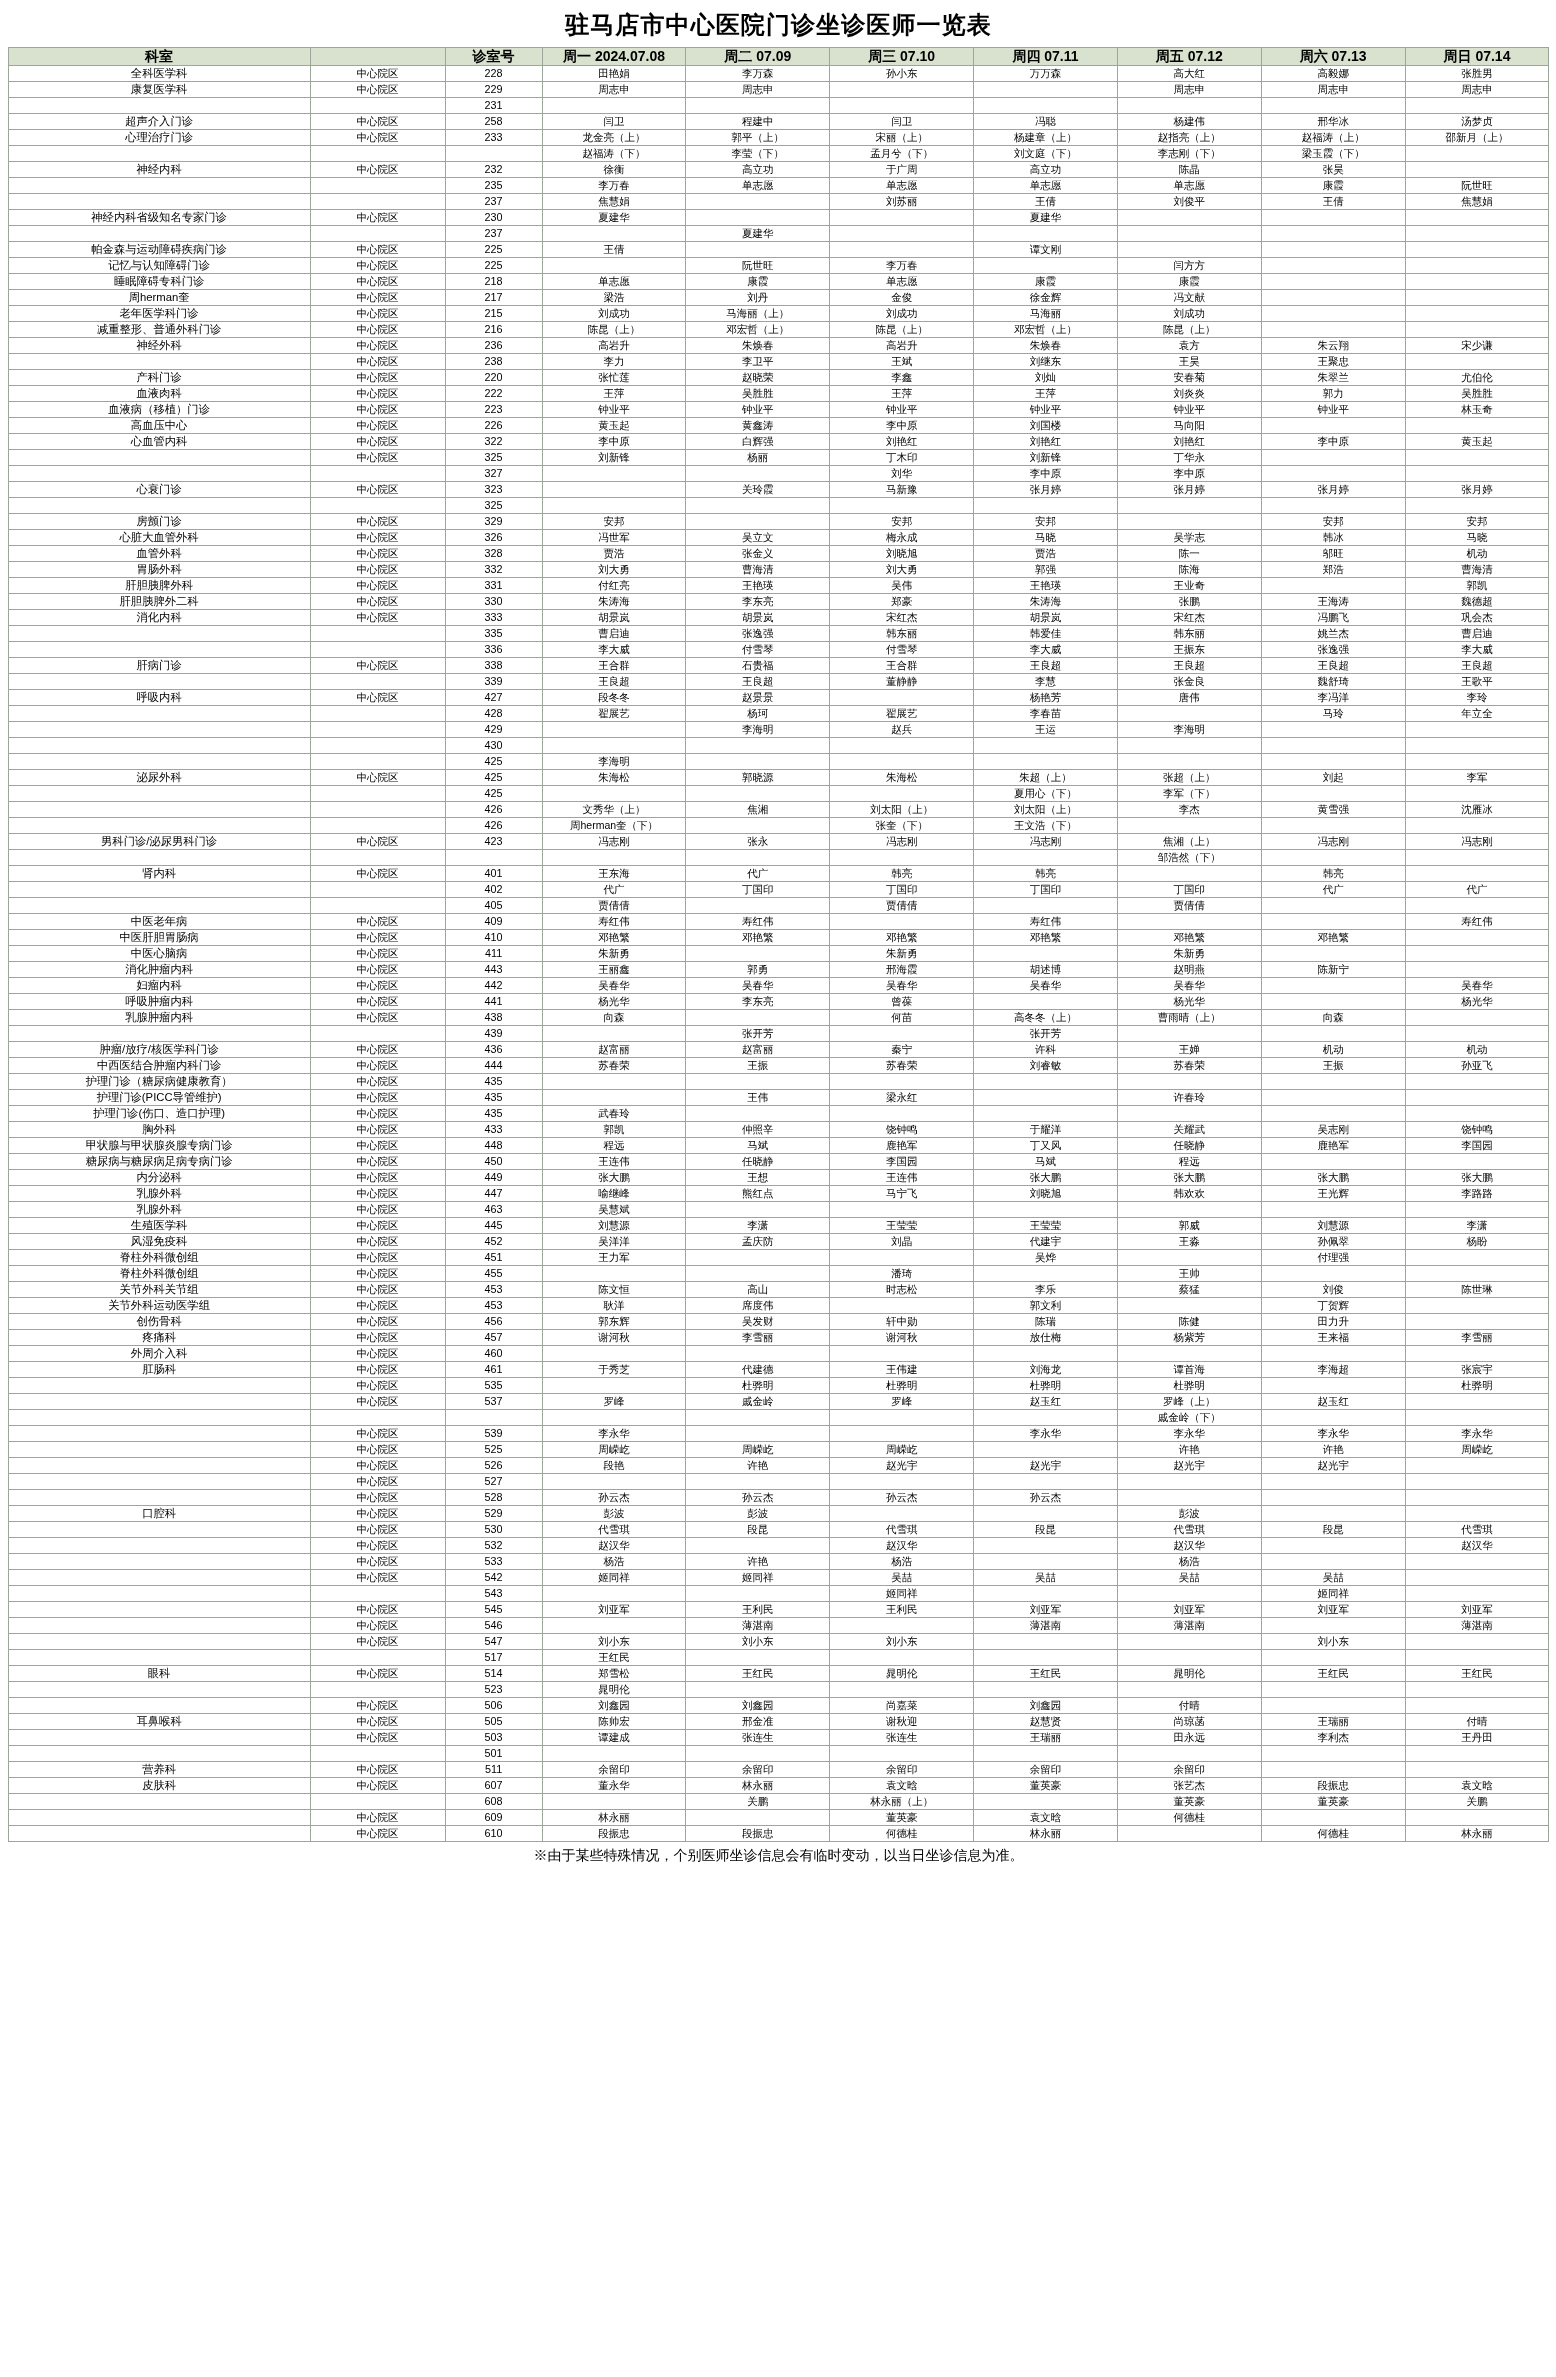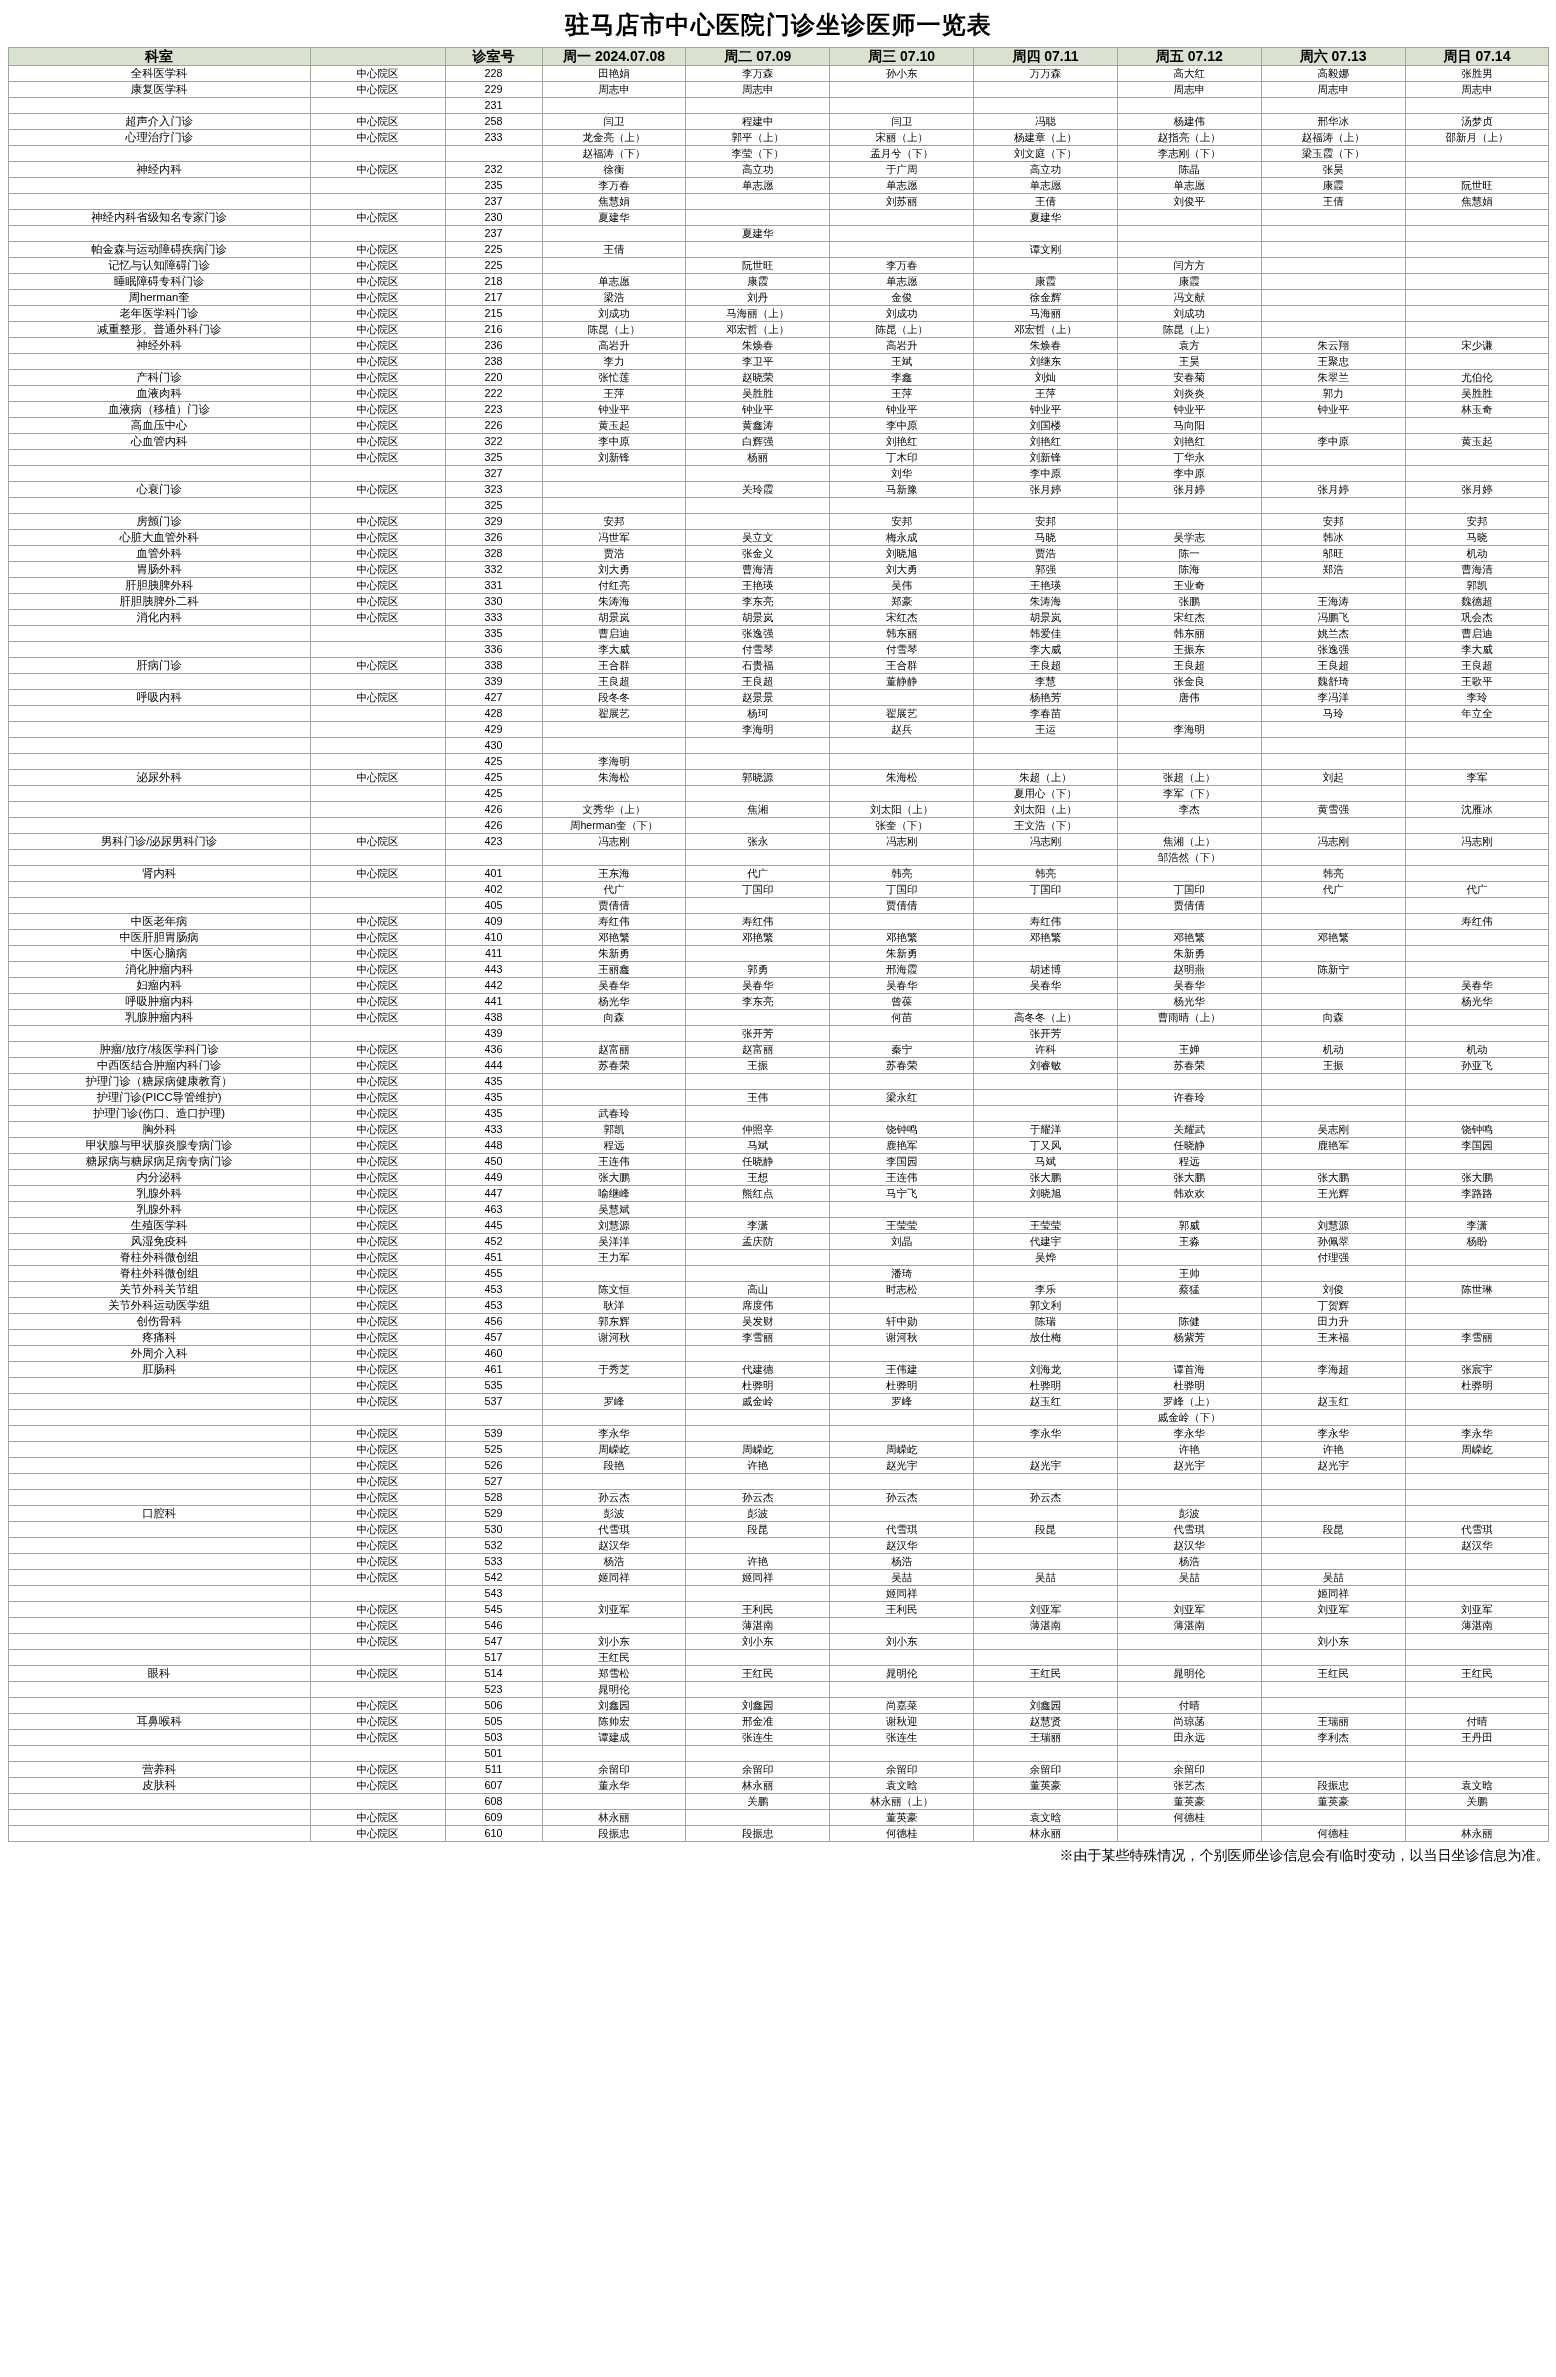--- a/index.html
+++ b/index.html
@@ -9,21 +9,21 @@
   table{border-collapse:collapse;width:100%;table-layout:fixed;}
   td,th{border:0.5px solid #9aa79a;font-size:10.5px;line-height:1.05;padding:0.5px 1.1px;text-align:center;vertical-align:middle;height:14px;overflow:hidden;white-space:nowrap;}
   thead th{background:#d9e2cf;font-weight:bold;font-size:14px;height:16px;}
   .col0{width:302px;}
   .col1{width:135px;}
   .col2{width:97px;}
   .dcol{width:auto;}
   td.dept{font-size:11.3px;}
   td.num{font-size:10.8px;}
   td.cell{text-align:center;}
-  .footer{text-align:right;font-size:14px;margin-top:5.4px;font-family:"DejaVu Serif","Liberation Serif",serif;}
+  .footer{text-align:center;font-size:14px;margin-top:5.4px;font-family:"DejaVu Serif","Liberation Serif",serif;}
 </style>
 </head>
 <body>
 
 <div id="page">
   <div class="title">驻马店市中心医院门诊坐诊医师一览表</div>
 
   <table>
     <colgroup>
       <col class="col0">

